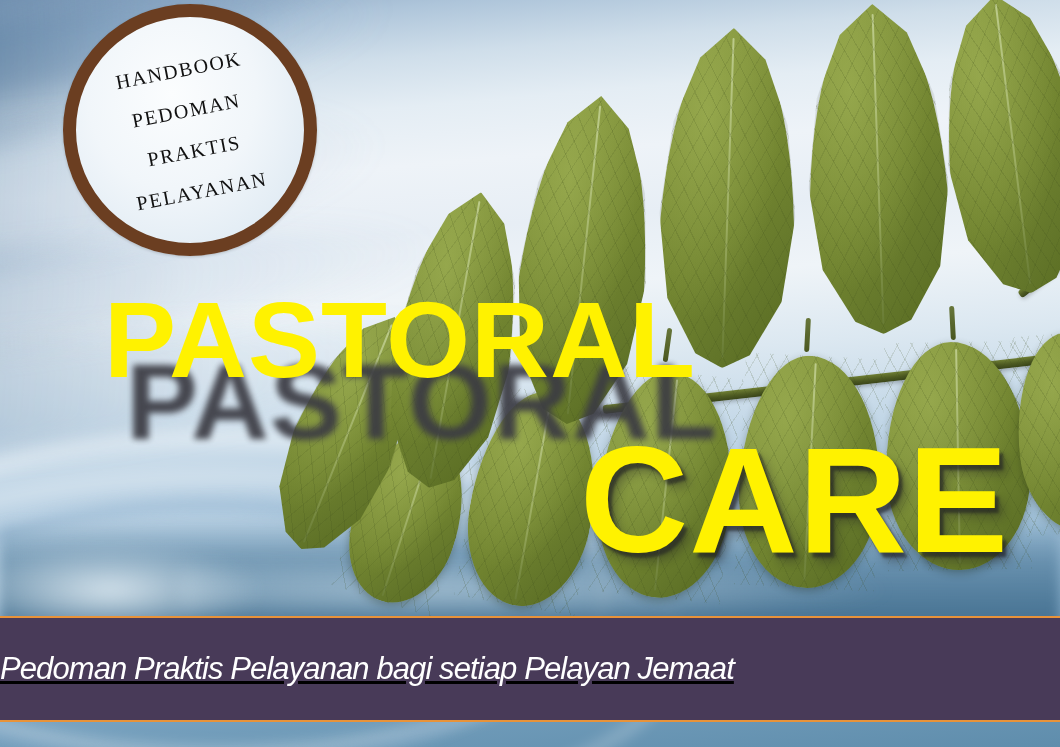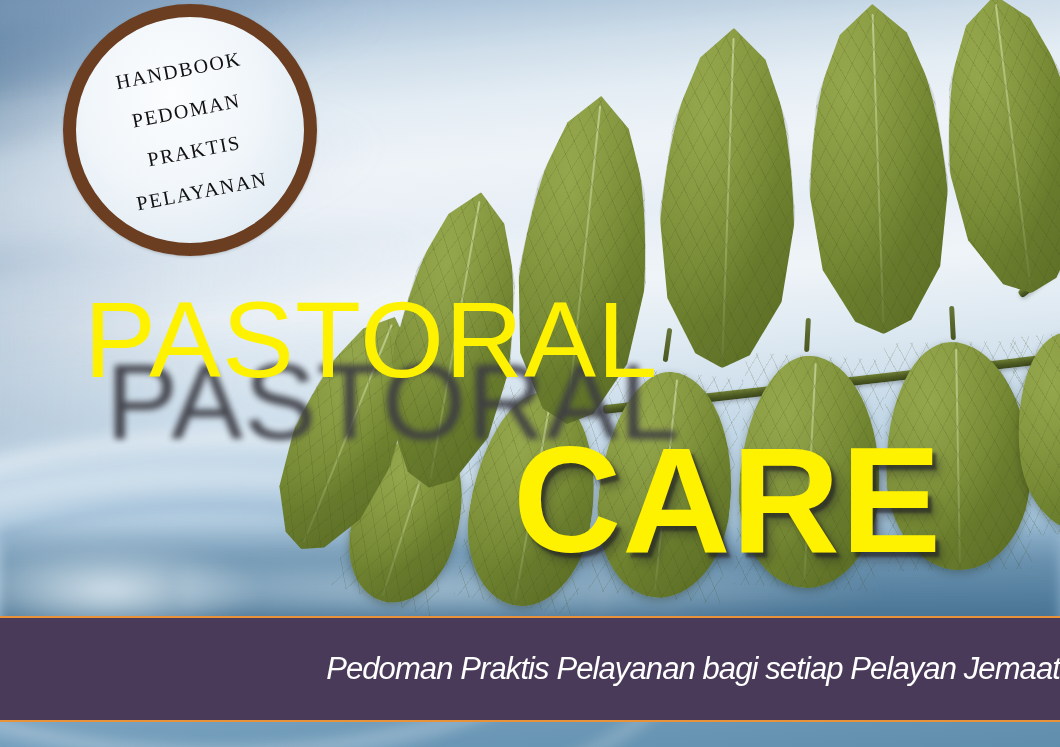--- a/index.html
+++ b/index.html
@@ -195,22 +195,22 @@
     margin: 10.5px 0;
     white-space: nowrap;
   }
 
   
   .title-wrap { position:absolute; inset:0; }
 
   .pastoral-shadow,
   .pastoral {
     position: absolute;
-    left: 84px;
-    font-weight: normal;
+    left: 104px;
+    font-weight: bold;
     font-size: 108px;
     letter-spacing: 1px;
     line-height: 1;
     white-space: nowrap;
   }
   .pastoral-shadow {
     top: 348px;
     color: #3b3b43;
     filter: blur(3.2px);
     opacity: .92;
@@ -219,21 +219,21 @@
   .pastoral {
     top: 286px;
     color: #FFF200;
   }
 
   .care {
     position: absolute;
     left: 0; right: 0;
     top: 425px;
     text-align: right;
-    padding-right: 118px;
+    padding-right: 51px;
     font-weight: bold;
     font-size: 150px;
     line-height: 1;
     letter-spacing: 1px;
     color: #FFF200;
     text-shadow:
       4px 5px 3px rgba(30,30,35,.62),
       8px 10px 10px rgba(30,30,35,.32);
     white-space: nowrap;
   }
@@ -244,21 +244,22 @@
     left: 0; right: 0;
     top: 616px;
     height: 106px;
     background: #483a58;
     border-top: 2px solid #e8933a;
     border-bottom: 2px solid #e8933a;
     box-sizing: border-box;
     display: flex;
     flex-direction: column;
     justify-content: center;
-    align-items: flex-end;
+    align-items: flex-start;
+    text-decoration: underline;
   }
   .banner-line {
     color: #ffffff;
     font-style: italic;
     font-size: 31px;
     line-height: 1.28;
     letter-spacing: -0.9px;
     text-align: center;
     white-space: nowrap;
   }

